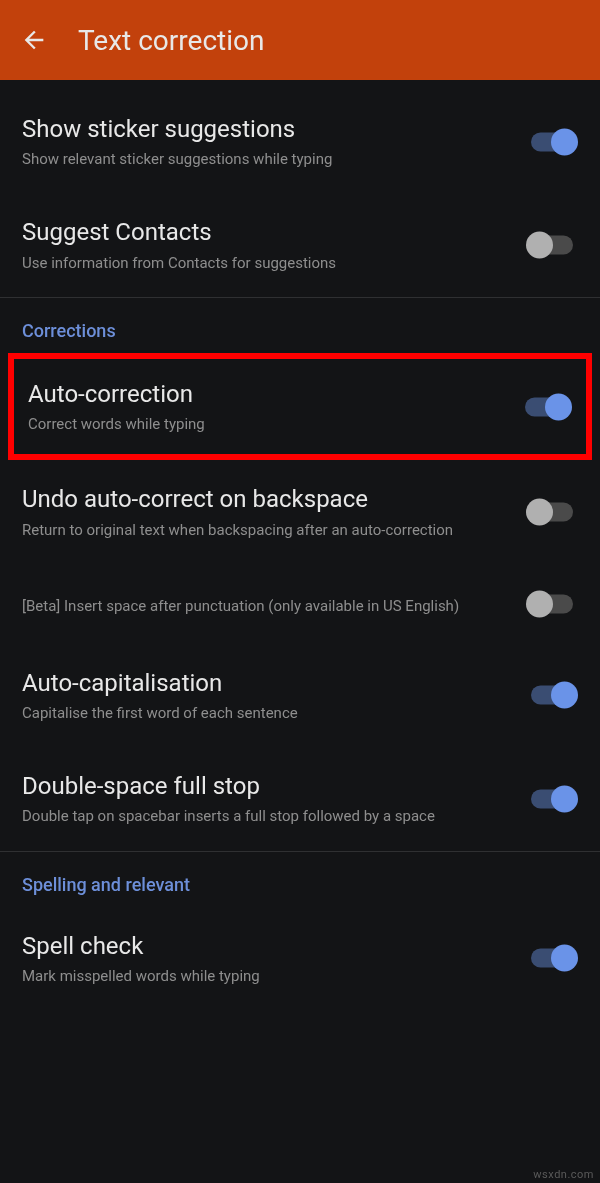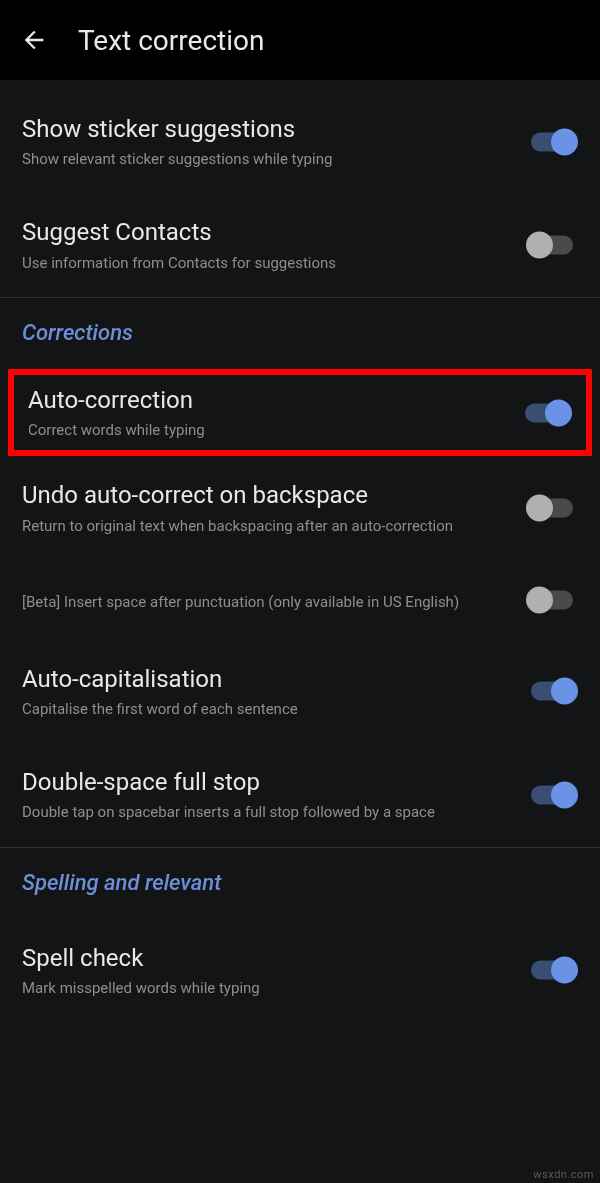--- a/index.html
+++ b/index.html
@@ -10,21 +10,21 @@
     body {
       width: 600px;
       height: 1183px;
       background: #131416;
       font-family: Roboto, -apple-system, BlinkMacSystemFont, "Segoe UI", Arial, sans-serif;
       color: #e8e8e8;
       overflow: hidden;
       position: relative;
     }
     .header {
-      background: #000000;
+      background: #c2410c;
       height: 80px;
       display: flex;
       align-items: center;
       padding: 0 20px;
       text-align: center;
     }
     .back-arrow {
       width: 28px;
       height: 28px;
       margin-right: 30px;
@@ -55,25 +55,24 @@
       line-height: 1.3;
     }
     .setting-subtitle {
       font-size: 15px;
       font-weight: 400;
       color: #8e8e8e;
       line-height: 1.35;
       margin-top: 4px;
     }
     .section-header {
-      font-size: 22px;
+      font-size: 18px;
       font-weight: 500;
       color: #6d8fd9;
-      padding: 22px 22px 24px 22px;
-      font-style: italic;
+      padding: 22px 22px 12px 22px;
     }
     .divider {
       height: 1px;
       background: #2f3032;
       margin: 0;
     }
     .toggle {
       width: 52px;
       height: 32px;
       position: relative;
@@ -105,21 +104,21 @@
     .toggle.on .toggle-thumb {
       background: #6a93e8;
       left: auto;
       right: 0;
     }
     .highlight-box {
       border: 6px solid #ff0000;
       margin: 0 8px;
     }
     .highlight-box .setting-row {
-      padding: 10px 14px;
+      padding: 20px 14px;
     }
     .watermark {
       position: absolute;
       bottom: 2px;
       right: 6px;
       font-size: 11px;
       color: #5a5a5a;
       letter-spacing: 0.5px;
     }
   </style>

